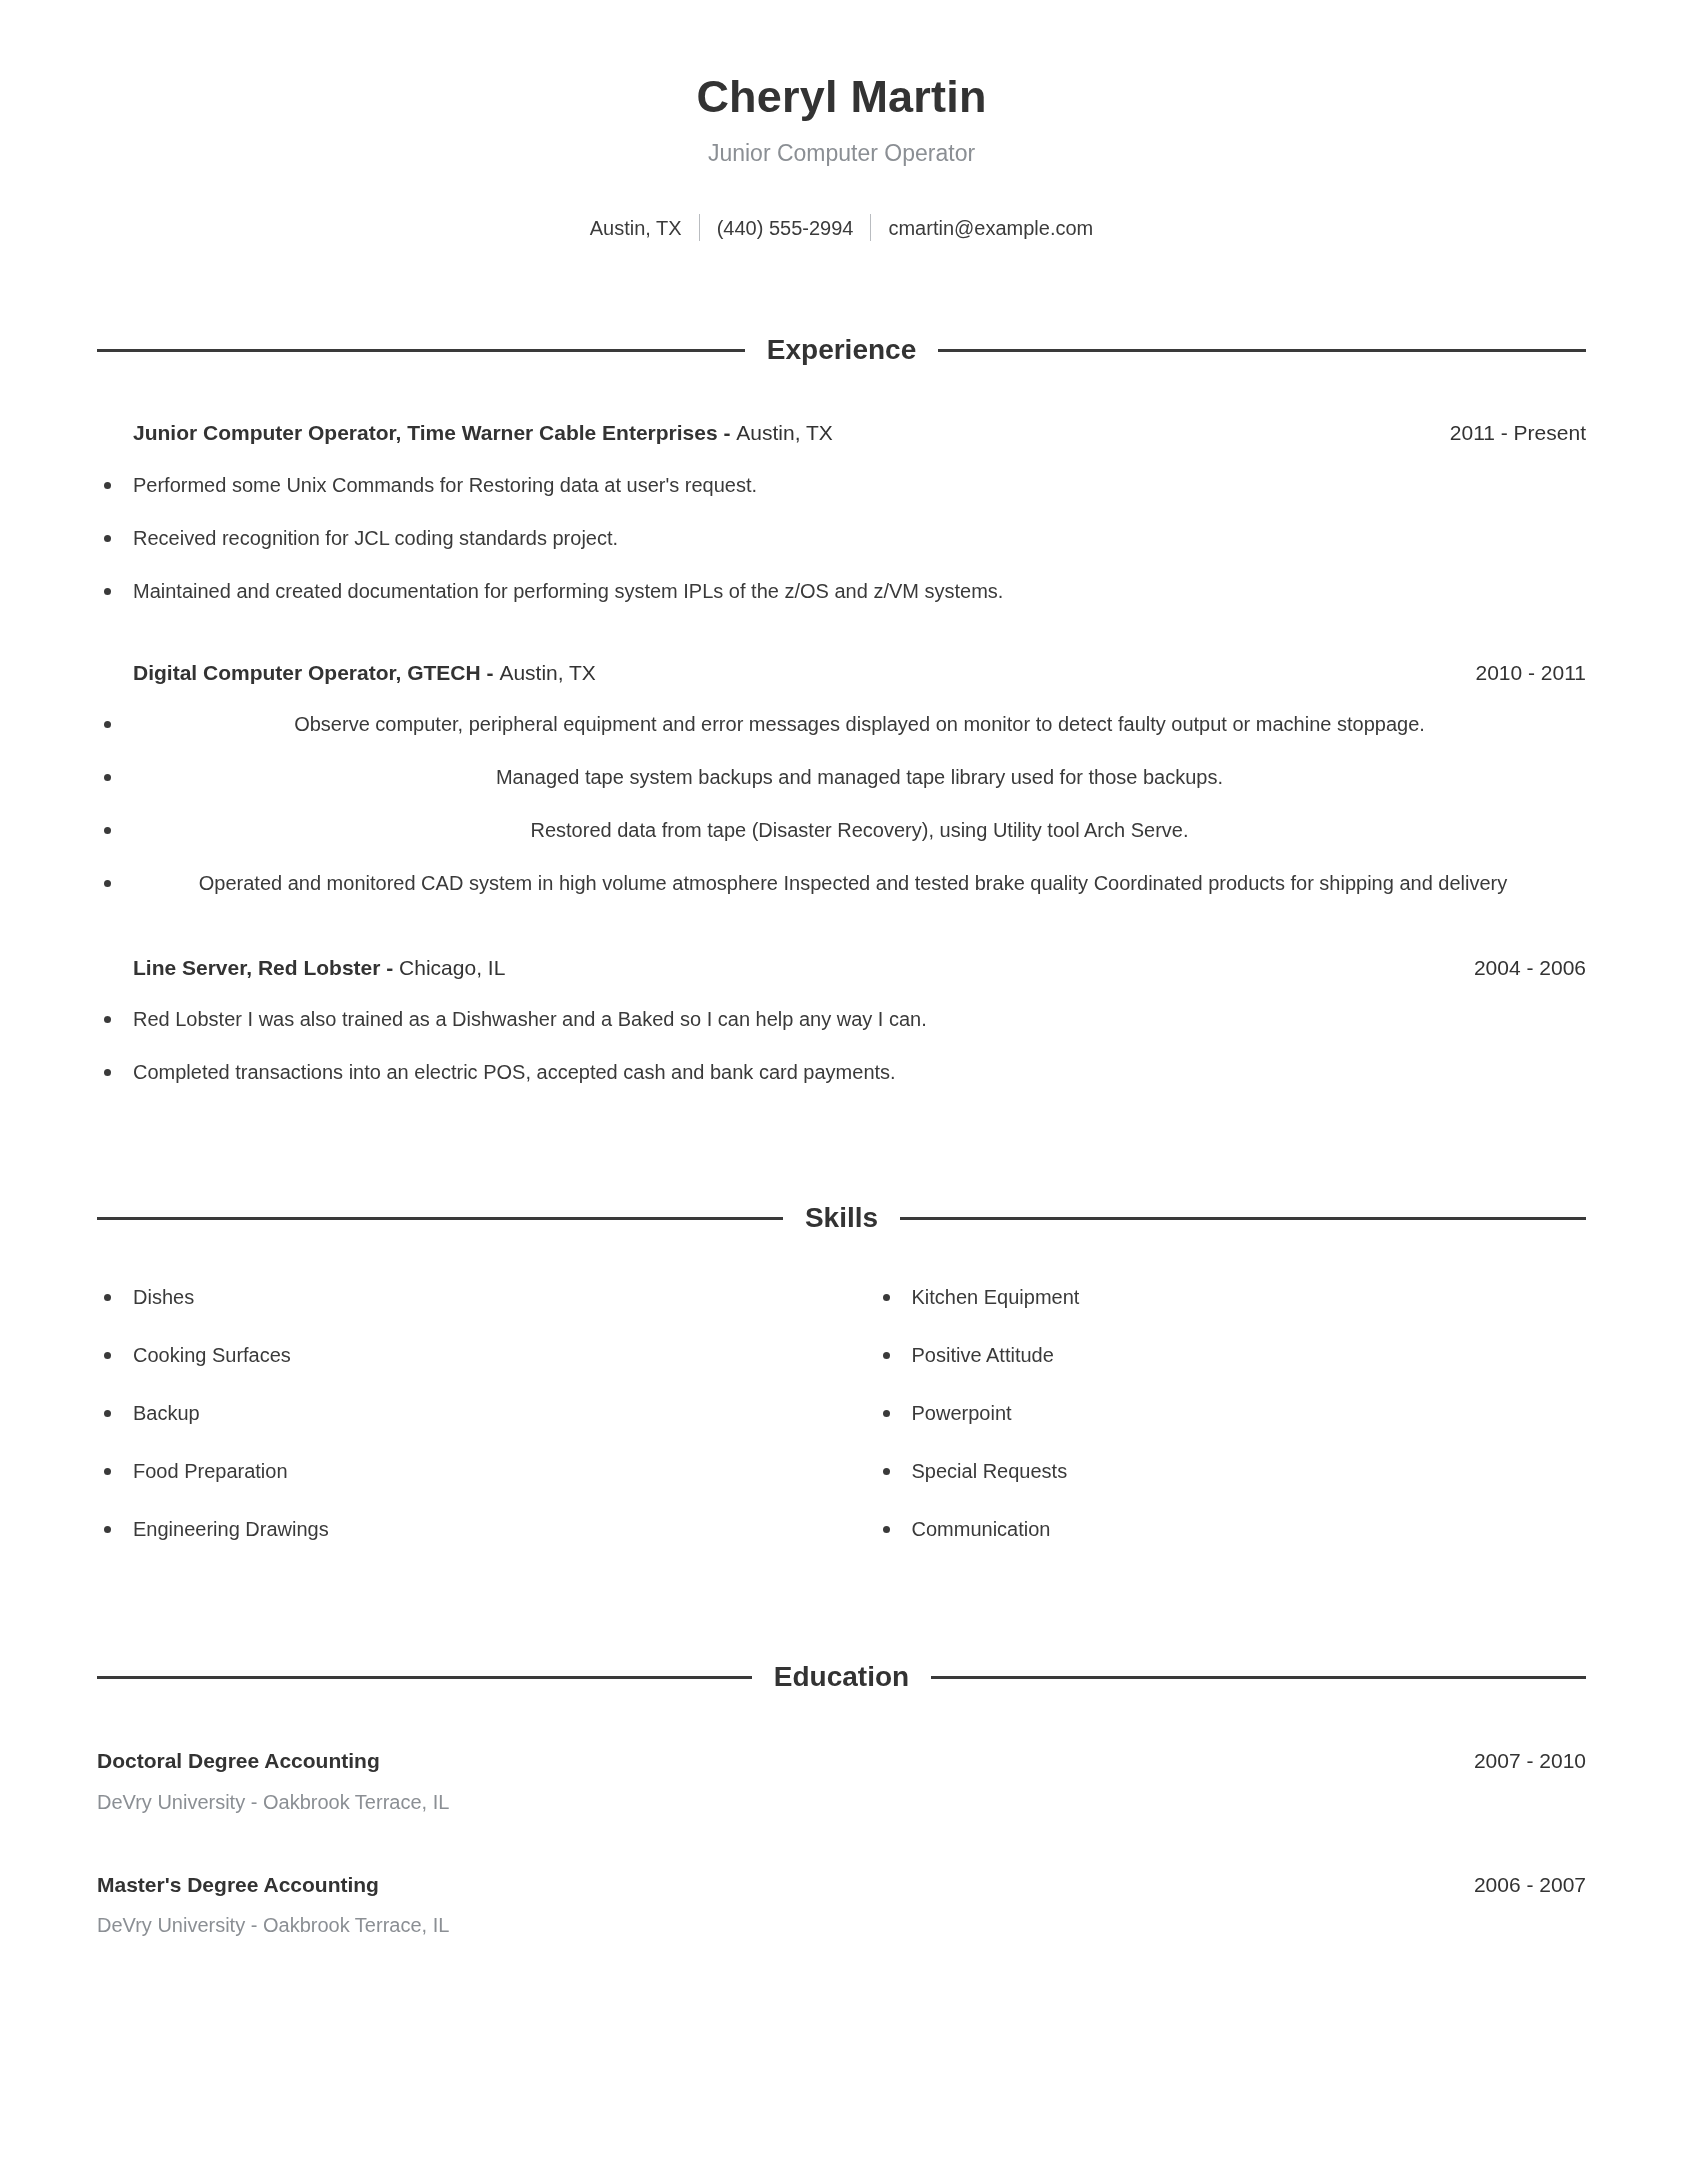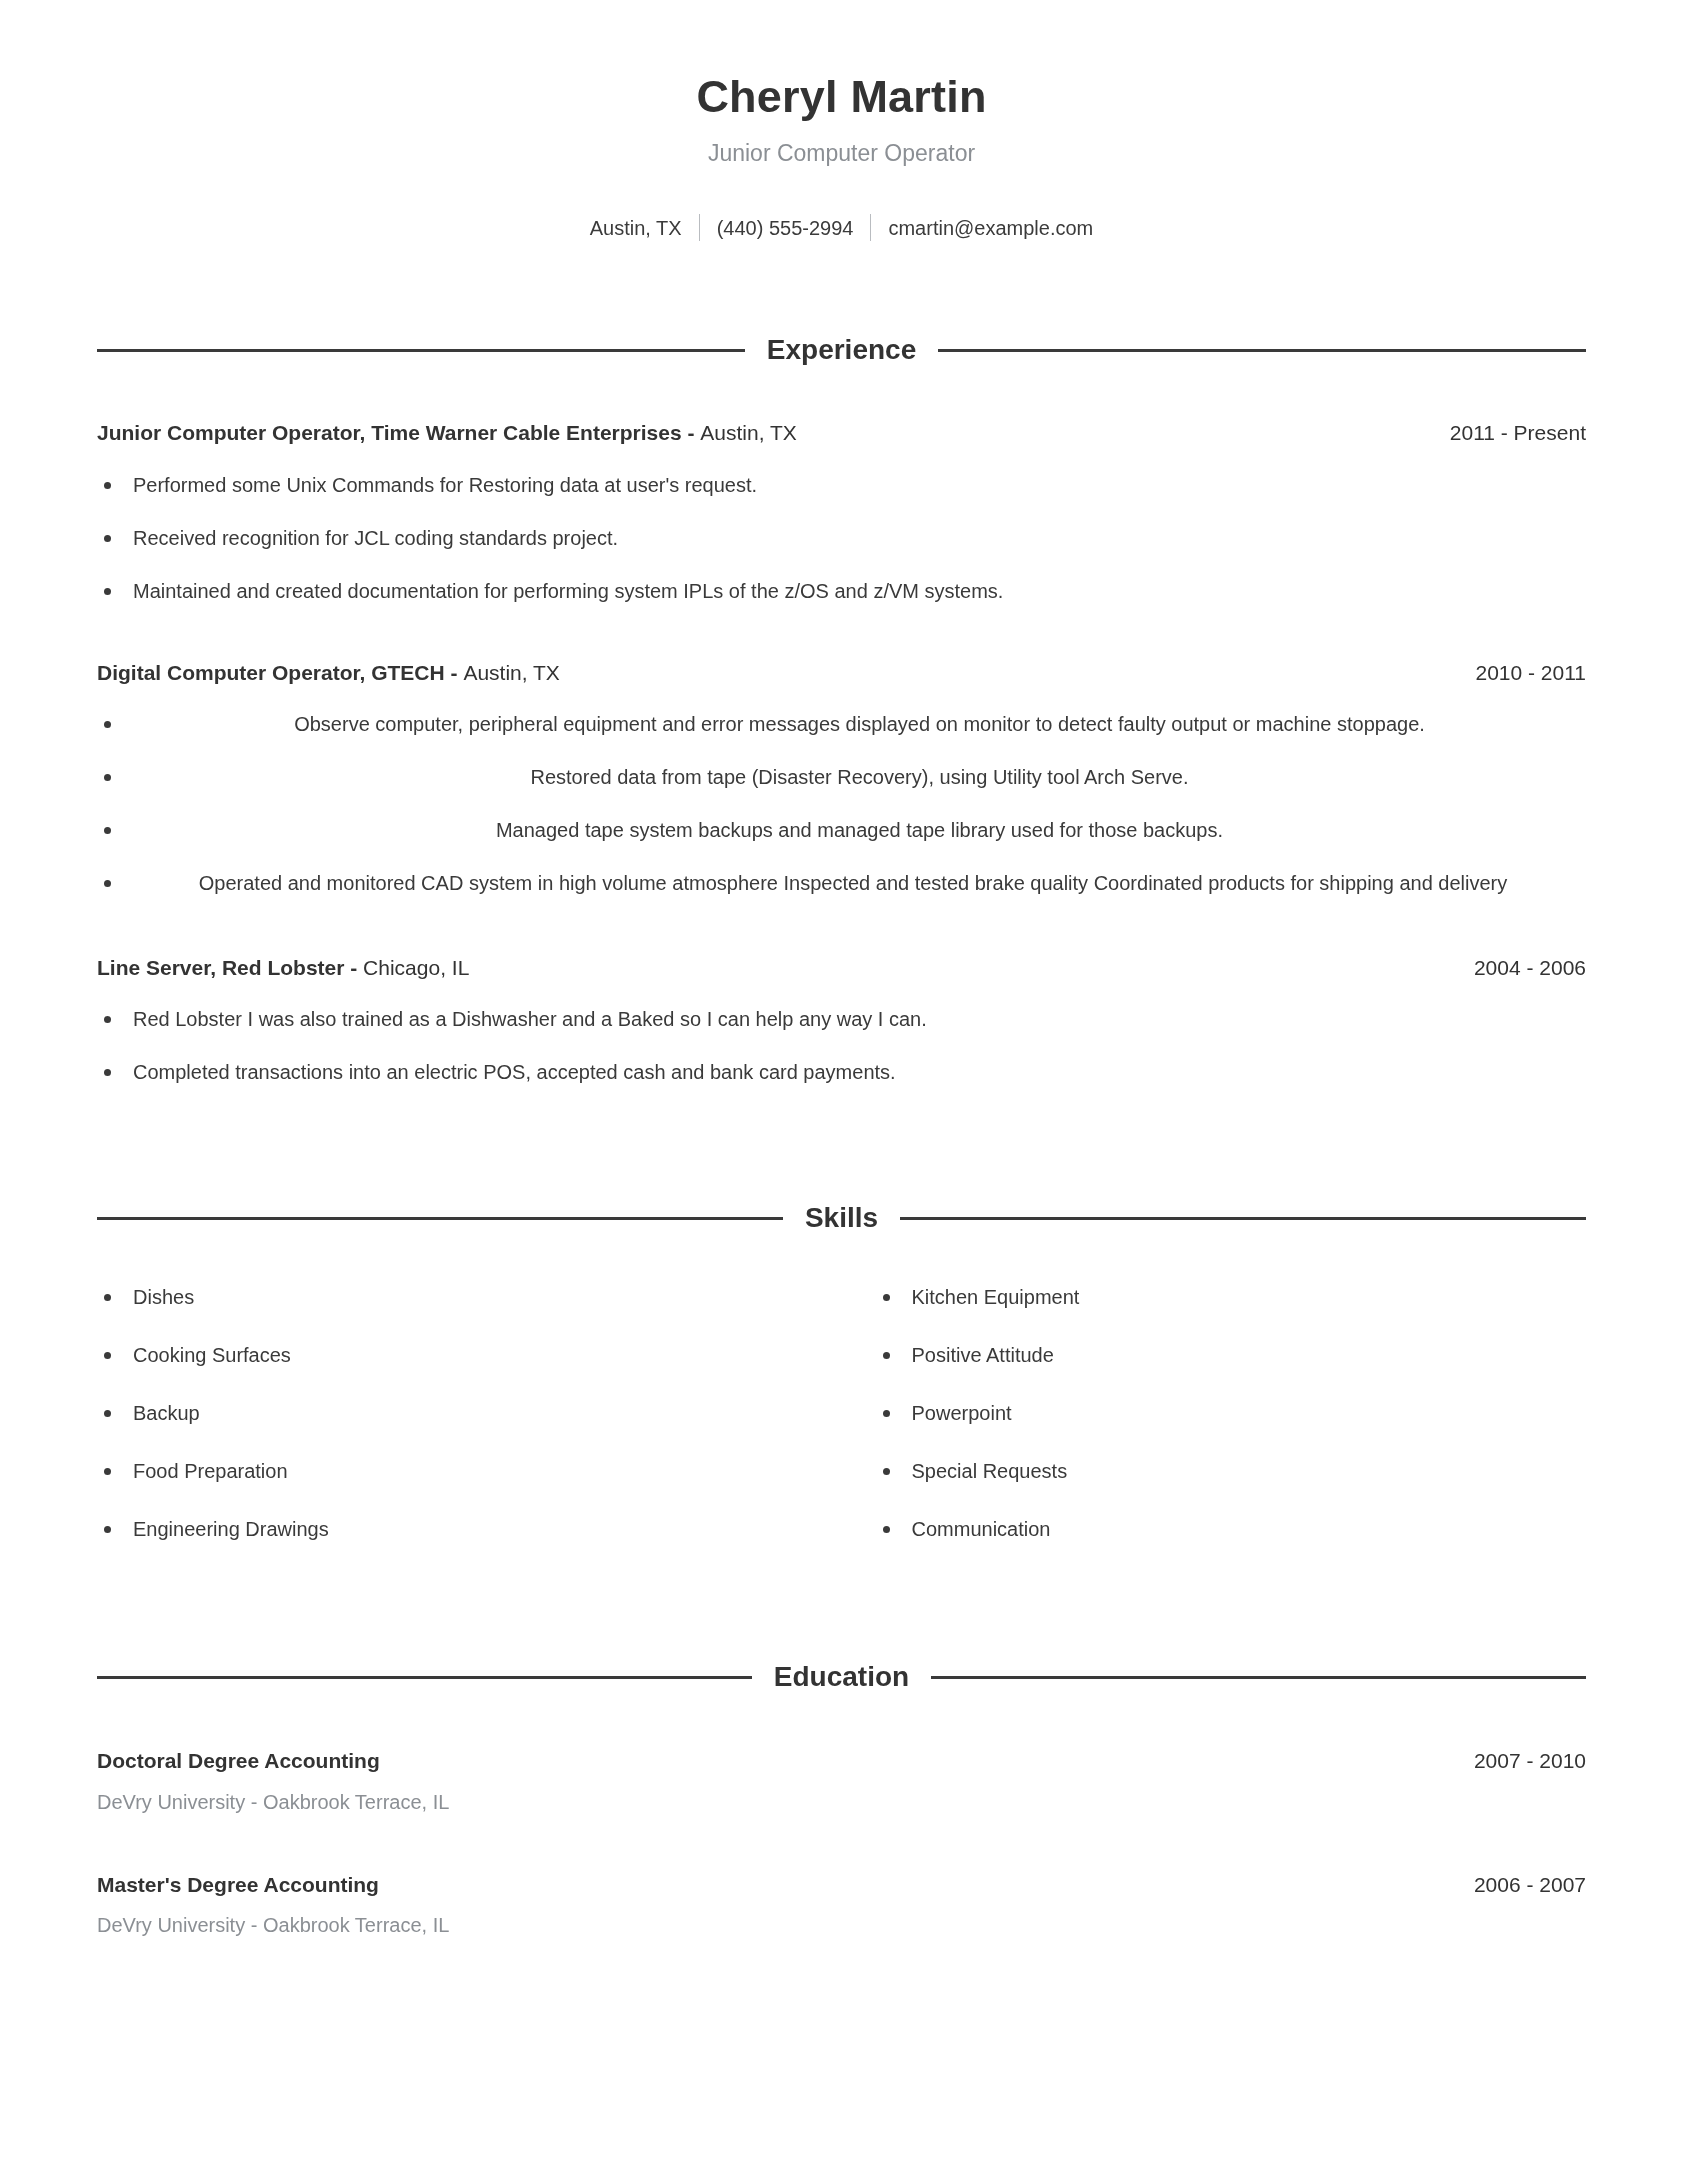--- a/index.html
+++ b/index.html
@@ -94,20 +94,21 @@
   .entry { margin-top: 0; }
   .entry-head {
     display: flex;
     justify-content: space-between;
     align-items: baseline;
     font-size: 21px;
     line-height: 1.3;
   }
   .entry-title {
     color: #333333;
+    margin-left: 36px;
   }
   .entry-title .bold {
     font-weight: bold;
   }
   .entry-title .light {
     font-weight: normal;
   }
   .entry-date {
     font-size: 21px;
     color: #333333;
@@ -250,22 +251,22 @@
 
     <div class="entry exp-entry-2">
       <div class="entry-head">
         <div class="entry-title">
           <span class="bold">Digital Computer Operator, GTECH - </span><span class="light">Austin, TX</span>
         </div>
         <div class="entry-date">2010 - 2011</div>
       </div>
       <ul class="bullets">
         <li>Observe computer, peripheral equipment and error messages displayed on monitor to detect faulty output or machine stoppage.</li>
+        <li>Managed tape system backups and managed tape library used for those backups.</li>
         <li>Restored data from tape (Disaster Recovery), using Utility tool Arch Serve.</li>
-        <li>Managed tape system backups and managed tape library used for those backups.</li>
         <li class="wide">Operated and monitored CAD system in high volume atmosphere Inspected and tested brake quality Coordinated products for shipping and delivery</li>
       </ul>
     </div>
 
     <div class="entry exp-entry-3">
       <div class="entry-head">
         <div class="entry-title">
           <span class="bold">Line Server, Red Lobster - </span><span class="light">Chicago, IL</span>
         </div>
         <div class="entry-date">2004 - 2006</div>

